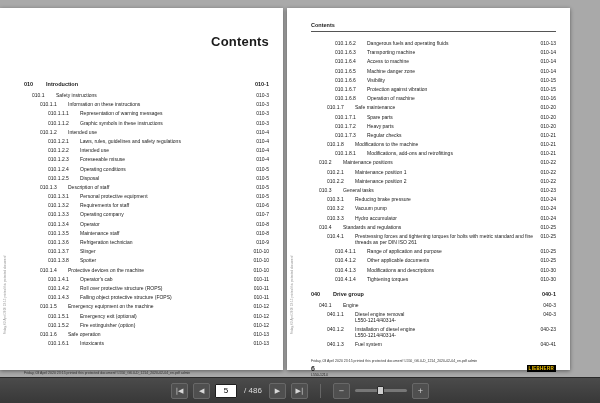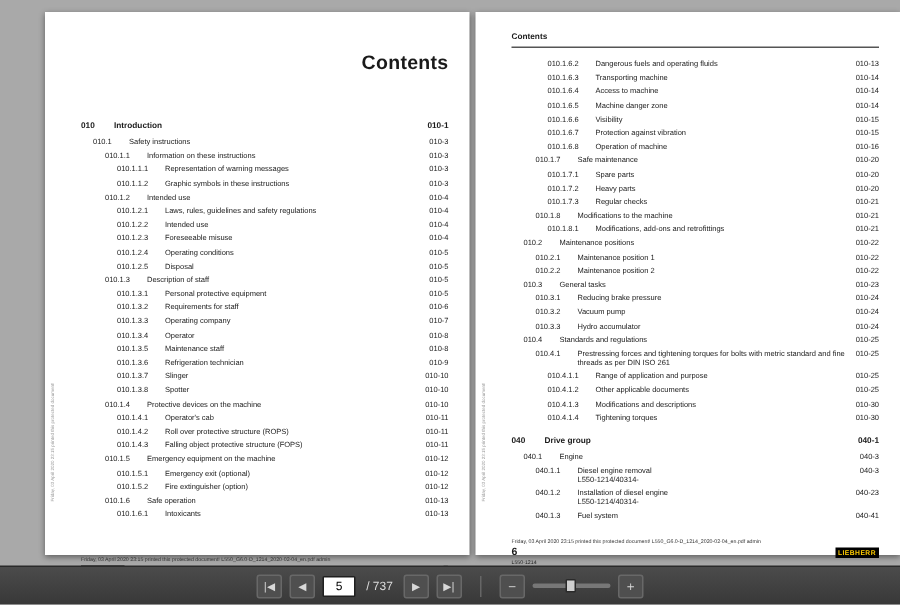--- a/index.html
+++ b/index.html
@@ -1,21 +1,21 @@
 <!DOCTYPE html>
 <html><head>
 <meta charset="utf-8">
 <style>
   * { margin:0; padding:0; box-sizing:border-box; }
   html,body { width:600px; height:403px; overflow:hidden; }
   body { font-family:"Liberation Sans", sans-serif; background:#a9a9a9; }
 
   .app { position:relative; width:600px; height:403px; }
 
-  .pages { display:flex; justify-content:flex-end; gap:4px; padding-top:8px; }
+  .pages { display:flex; justify-content:flex-start; gap:4px; padding-top:8px; }
 
   .page {
     position:relative; width:283px; height:362px; background:#ffffff;
     box-shadow:0 1px 4px rgba(0,0,0,0.45);
     color:#1a1a1a;
   }
   .page-inner { position:relative; height:100%; padding:0 14px 0 24px; }
 
   
   .big-title { margin-top:26px; text-align:right; font-size:13px; font-weight:bold; letter-spacing:0.2px; }
@@ -415,21 +415,21 @@
         </div>
       </div>
     </div>
 
   </div>
 
   <div class="toolbar">
     <button class="tb-btn">|◀</button>
     <button class="tb-btn">◀</button>
     <input class="page-input" value="5" style="">
-    <span class="total-label">/ 737</span>
+    <span class="total-label">/ 486</span>
     <button class="tb-btn">▶</button>
     <button class="tb-btn">▶|</button>
     <div class="tb-sep"></div>
     <button class="tb-btn">−</button>
     <div class="zoom-slider">
       <div class="zoom-thumb"></div>
     </div>
     <button class="tb-btn">+</button>
   </div>
 

